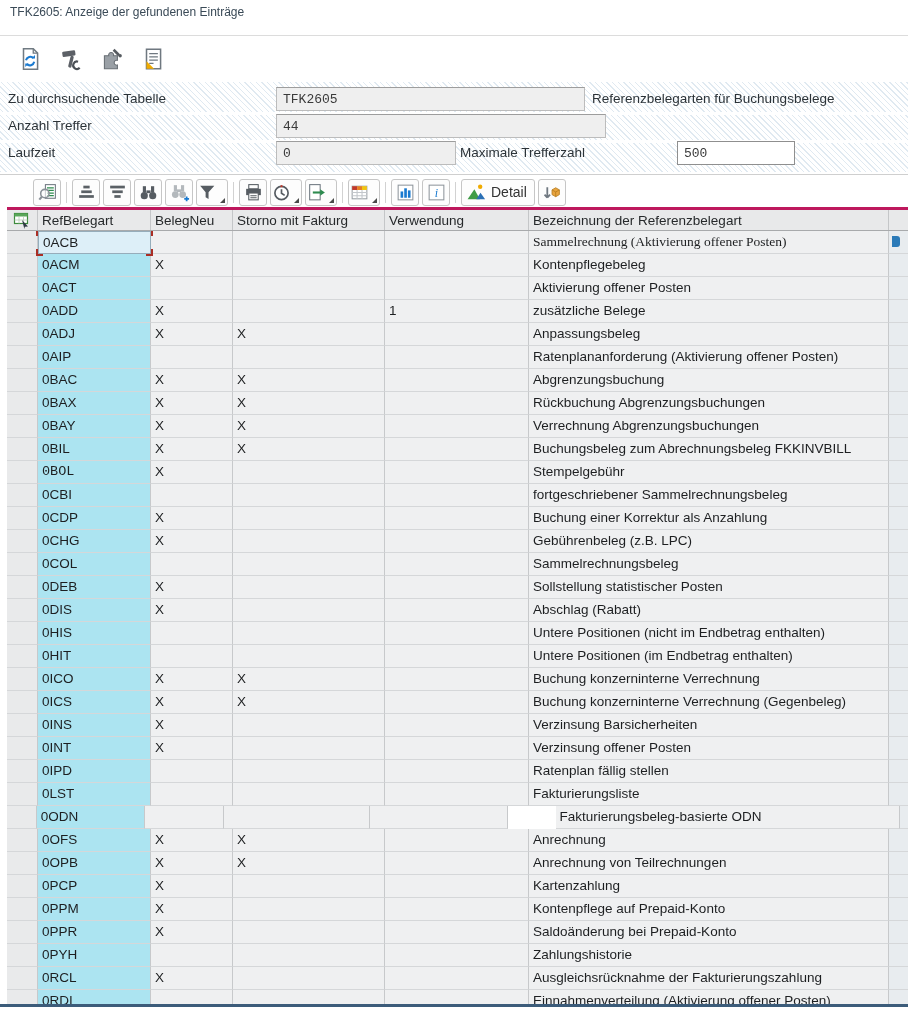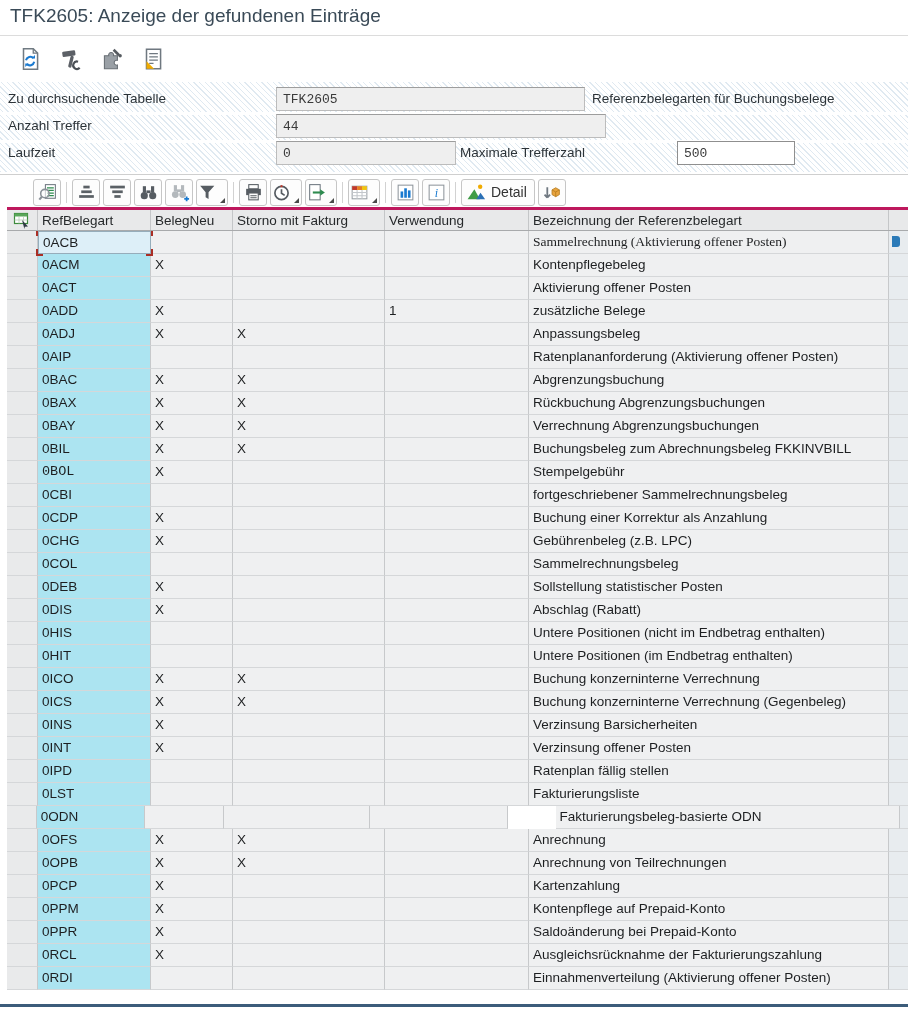--- a/index.html
+++ b/index.html
@@ -2,21 +2,21 @@
 <html><head>
 <meta charset="utf-8">
 <style>
   * { margin:0; padding:0; box-sizing:border-box; }
   html,body { width:908px; height:1012px; background:#fff; overflow:hidden;
               font-family:"Liberation Sans", sans-serif; color:#2c3338; position:relative; }
 
   
   .titlebar { position:absolute; top:0; left:0; width:908px; height:36px; background:#fff;
               border-bottom:1px solid #dcdcdc; }
-  .title { position:absolute; left:10px; top:5px; font-size:19px; color:#3a4a57; }
+  .title { position:absolute; left:10px; top:5px; font-size:12px; color:#3a4a57; }
 
   
   .app-toolbar { position:absolute; top:37px; left:0; width:908px; height:44px; background:#fff;
                  display:flex; align-items:center; padding-left:16px; gap:13px; }
   .app-icon { width:28px; height:28px; display:flex; align-items:center; justify-content:center; }
 
   
   .form-area { position:absolute; top:82px; left:0; width:908px; height:90px;
     background-image:repeating-linear-gradient(45deg, rgba(186,207,224,0.45) 0 1px, #ffffff 1px 4px); }
   .form-gapline { position:absolute; left:0; width:908px; height:3px; background:#fff; }
@@ -563,20 +563,30 @@
       <div class="cell key-cell" style="width: 113px;">0PPR</div>
       <div class="cell" style="width: 82px;">X</div>
       <div class="cell" style="width: 152px;"></div>
       <div class="cell" style="width: 144px;"></div>
       <div class="cell" style="width: 360px;">Saldoänderung bei Prepaid-Konto</div>
       <div class="cell partial-cell"></div>
     </div>
     <div class="grow">
       <div class="gutter"></div>
       <div class="cell sel-cell"></div>
+      <div class="cell key-cell" style="width: 113px;">0PYH</div>
+      <div class="cell" style="width: 82px;"></div>
+      <div class="cell" style="width: 152px;"></div>
+      <div class="cell" style="width: 144px;"></div>
+      <div class="cell" style="width: 360px;">Zahlungshistorie</div>
+      <div class="cell partial-cell"></div>
+    </div>
+    <div class="grow">
+      <div class="gutter"></div>
+      <div class="cell sel-cell"></div>
       <div class="cell key-cell" style="width: 113px;">0RCL</div>
       <div class="cell" style="width: 82px;">X</div>
       <div class="cell" style="width: 152px;"></div>
       <div class="cell" style="width: 144px;"></div>
       <div class="cell" style="width: 360px;">Ausgleichsrücknahme der Fakturierungszahlung</div>
       <div class="cell partial-cell"></div>
     </div>
     <div class="grow">
       <div class="gutter"></div>
       <div class="cell sel-cell"></div>

